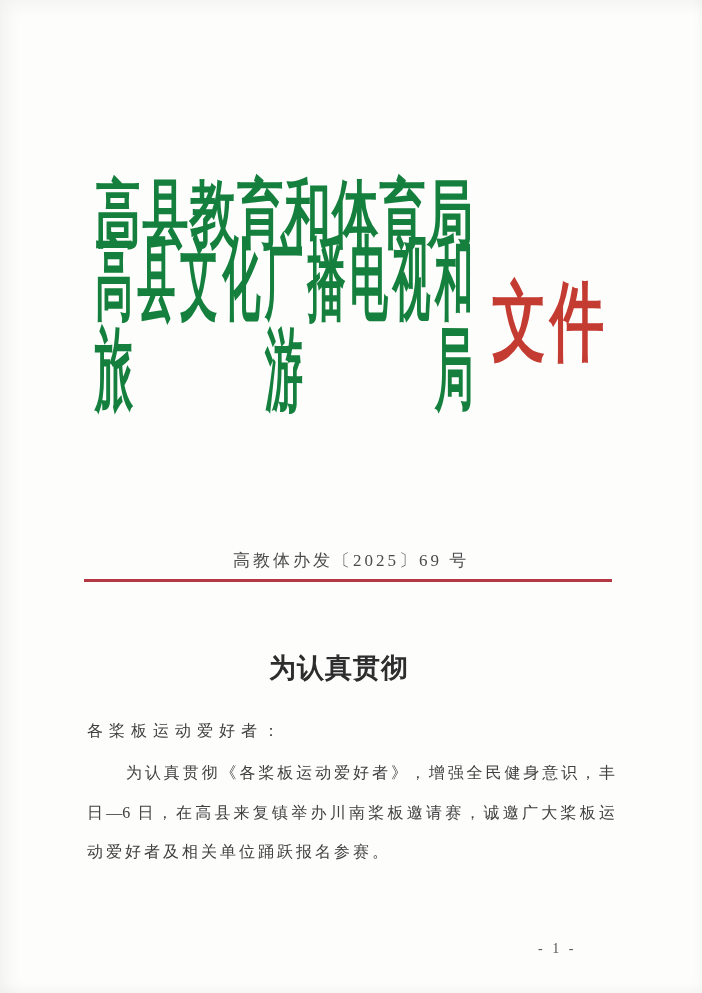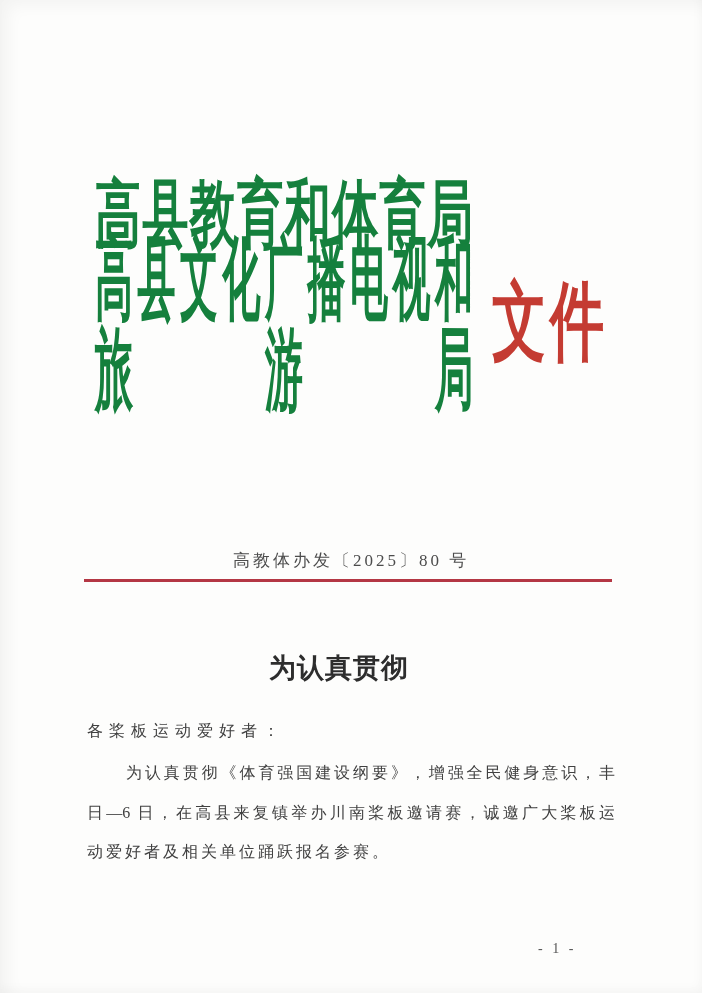--- a/index.html
+++ b/index.html
@@ -149,31 +149,31 @@
   <div class="agency agency-1">
     <span class="stretch">高县教育和体育局</span>
   </div>
   <div class="agency agency-2">
     <span class="stretch">高县文化广播电视和旅游局</span>
   </div>
   <div class="doc-type">
     <span class="stretch">文件</span>
   </div>
 
-  <div class="doc-number">高教体办发〔2025〕80 号</div>
+  <div class="doc-number">高教体办发〔2025〕69 号</div>
 
   <div class="red-rule"></div>
 
   <h1 class="doc-title">
     <br>
     <span>为认真贯彻</span>
   </h1>
 
   <div class="body-block">
     <div class="salutation">各桨板运动爱好者：</div>
-    <div class="jline first">为认真贯彻《体育强国建设纲要》，增强全民健身意识，丰</div>
+    <div class="jline first">为认真贯彻《各桨板运动爱好者》，增强全民健身意识，丰</div>
     <div class="jline">日—6 日，在高县来复镇举办川南桨板邀请赛，诚邀广大桨板运</div>
     <div class="jline last">动爱好者及相关单位踊跃报名参赛。</div>
   </div>
 
   <div class="page-number">- 1 -</div>
 
 </div>
 
 </body></html>

